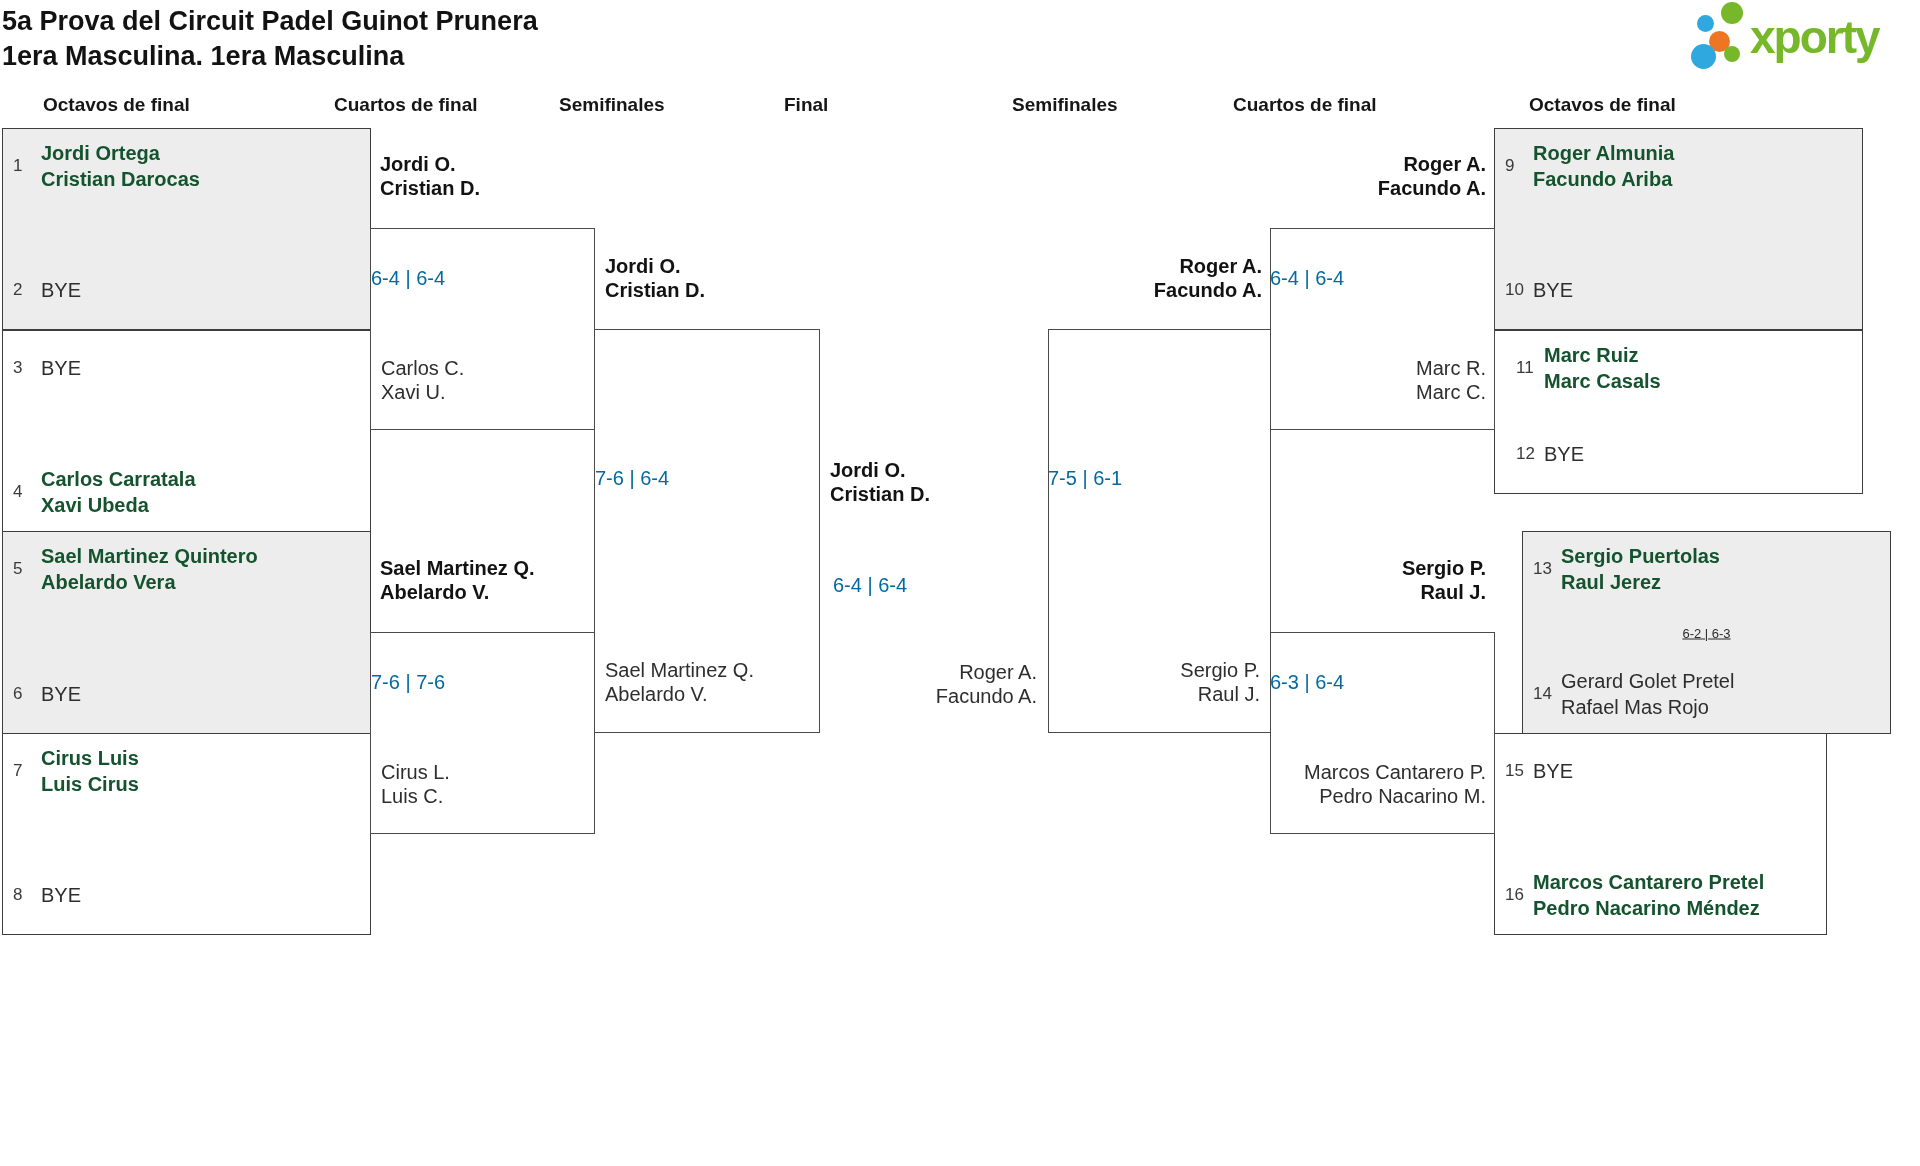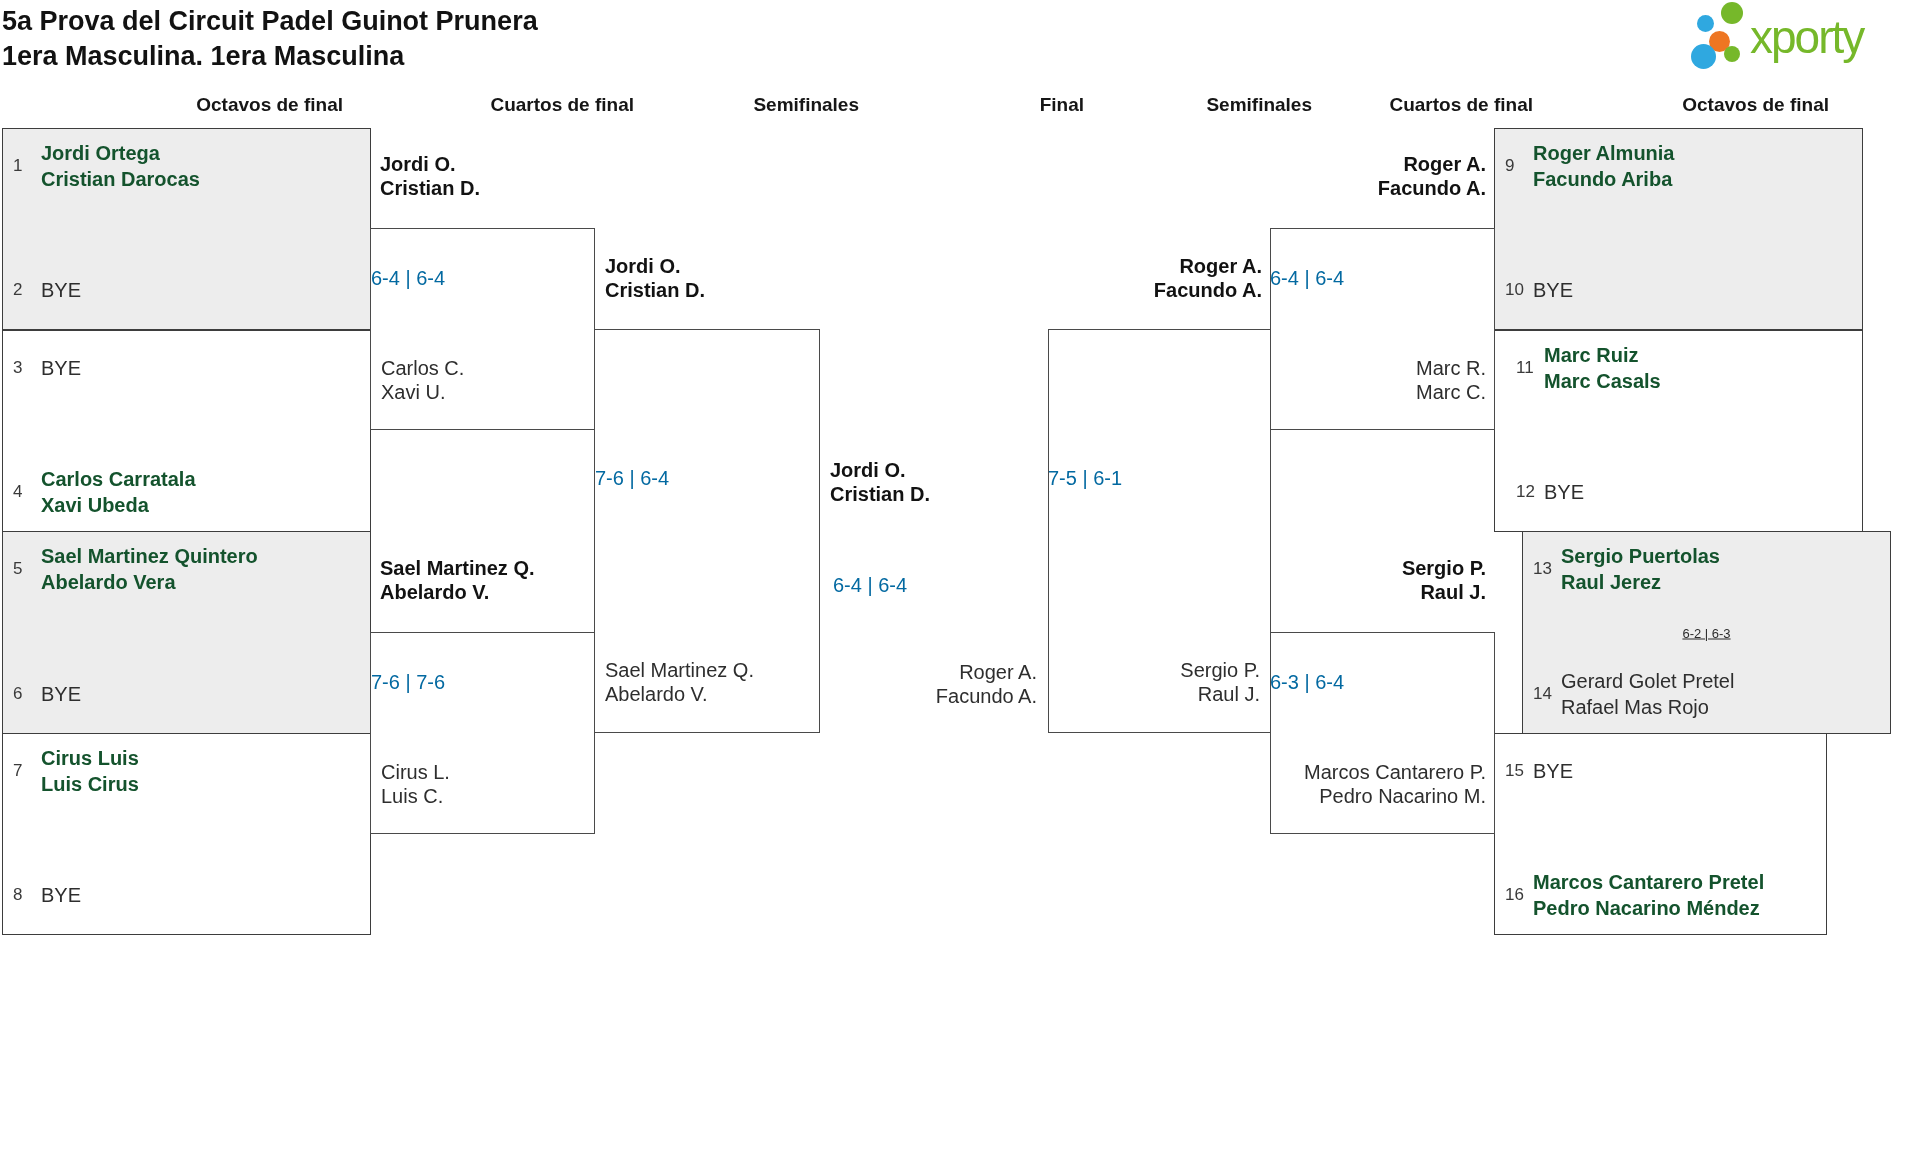--- a/index.html
+++ b/index.html
@@ -2,24 +2,24 @@
 <html><head>
 <meta charset="utf-8">
 <style>
   html,body{margin:0;padding:0;background:#fff;}
   .canvas{position:relative;width:1920px;height:1166px;background:#fff;overflow:hidden;
           font-family:"Liberation Sans",sans-serif;color:#222;}
   .title{position:absolute;left:2px;top:4px;font-size:27px;font-weight:bold;color:#121212;line-height:35px;}
   .title div{white-space:nowrap;}
   
   .dot{position:absolute;border-radius:50%;}
-  .logo-text{position:absolute;left:1750px;top:10px;font-size:46px;font-weight:400;
+  .logo-text{position:absolute;left:1750px;top:10px;font-size:46px;font-weight:700;
              color:#76b82a;letter-spacing:-2px;}
   
-  .round-header{position:absolute;top:94px;width:300px;text-align:right;font-size:19px;
+  .round-header{position:absolute;top:94px;width:300px;text-align:left;font-size:19px;
                 font-weight:600;color:#161616;}
   
   .box{position:absolute;box-sizing:border-box;border:1.5px solid #3d3d3d;background:#fff;
        display:flex;flex-direction:column;justify-content:space-between;padding:10px 10px 12px 10px;}
   .box.shaded{background:#ededed;}
   .entry{display:flex;gap:6px;min-height:54px;align-items:center;}
   .seed{width:22px;flex:none;font-size:17px;color:#3a3a3a;}
   .name{font-size:20px;line-height:26px;white-space:pre-line;color:#2e2e2e;}
   .name.w{font-weight:bold;color:#14532d;}
   
@@ -108,21 +108,21 @@
     <div class="entry">
       <span class="seed">9</span>
       <span class="name w">Roger Almunia
 Facundo Ariba</span>
     </div>
     <div class="entry">
       <span class="seed">10</span>
       <span class="name">BYE</span>
     </div>
   </div>
-  <div class="box" style="left:1494px;top:330px;width:369px;height:202px;padding-left:21px;">
+  <div class="box" style="left:1494px;top:330px;width:369px;height:164px;padding-left:21px;">
     <div class="entry">
       <span class="seed">11</span>
       <span class="name w">Marc Ruiz
 Marc Casals</span>
     </div>
     <div class="entry">
       <span class="seed">12</span>
       <span class="name">BYE</span>
     </div>
   </div>

